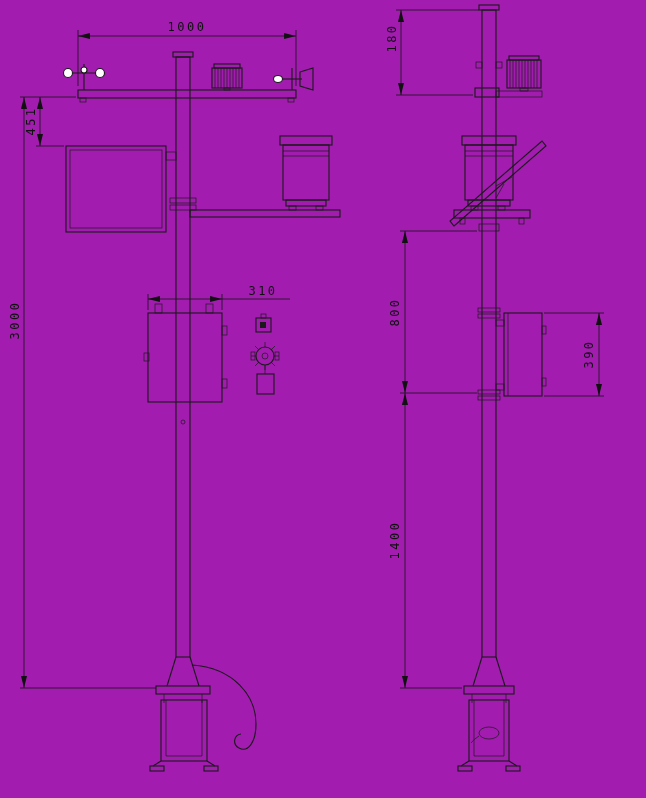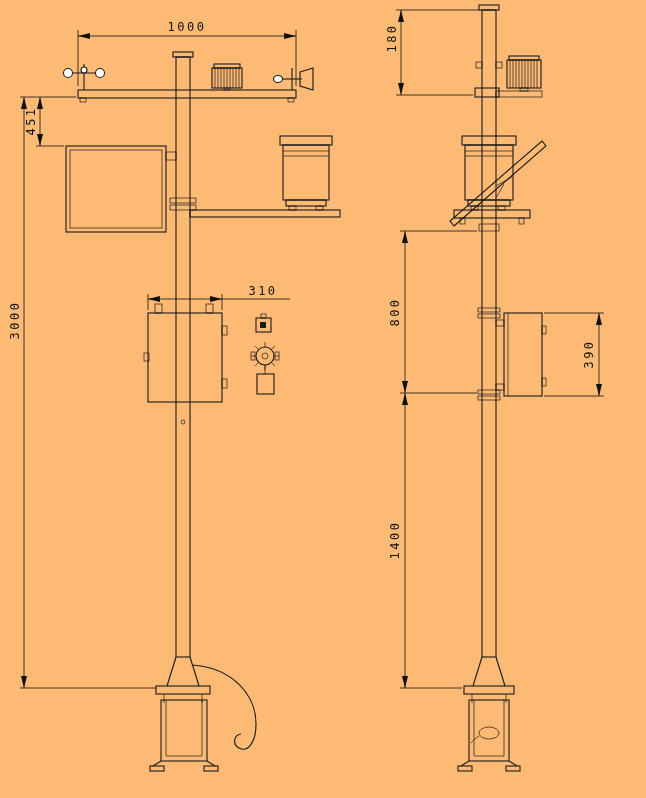--- a/index.html
+++ b/index.html
@@ -1,16 +1,16 @@
 <!DOCTYPE html>
 <html><head>
 <meta charset="utf-8">
 <style>
   html,body{margin:0;padding:0;background:#ffffff;}
-  .frame{width:646px;height:798px;position:relative;background:#fdba74;overflow:hidden;}
+  .frame{width:646px;height:798px;position:relative;background:#a21caf;overflow:hidden;}
   svg{display:block;}
   .ol{stroke:#1a1a1a;fill:none;stroke-width:1.1;}
   .thin{stroke:#1a1a1a;fill:none;stroke-width:0.7;}
   .dl{stroke:#151515;fill:none;stroke-width:0.8;}
   .fl{fill:#1a1a1a;stroke:none;}
   .wt{fill:#ffffff;stroke:#1a1a1a;stroke-width:1.1;}
   text.dim{font-family:"DejaVu Sans Mono","Liberation Mono",monospace;font-size:12px;letter-spacing:2.5px;fill:#111;}
 </style>
 </head>
 <body>

